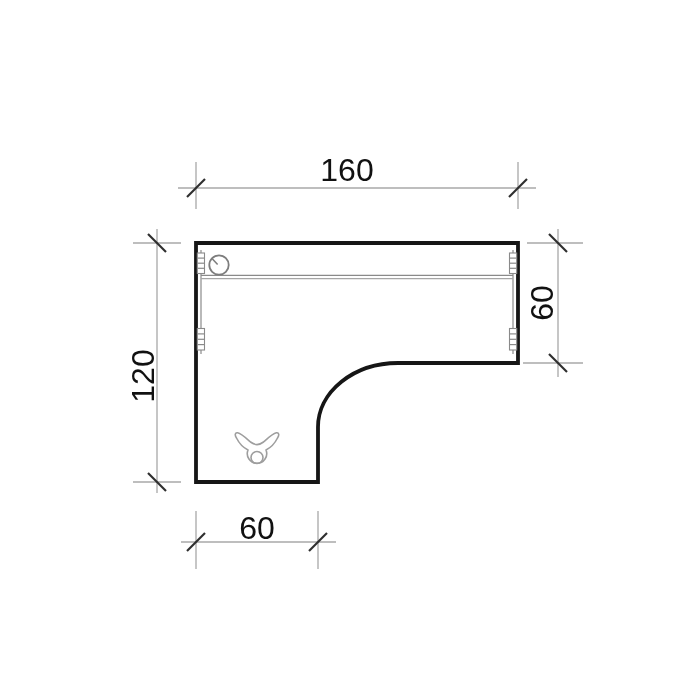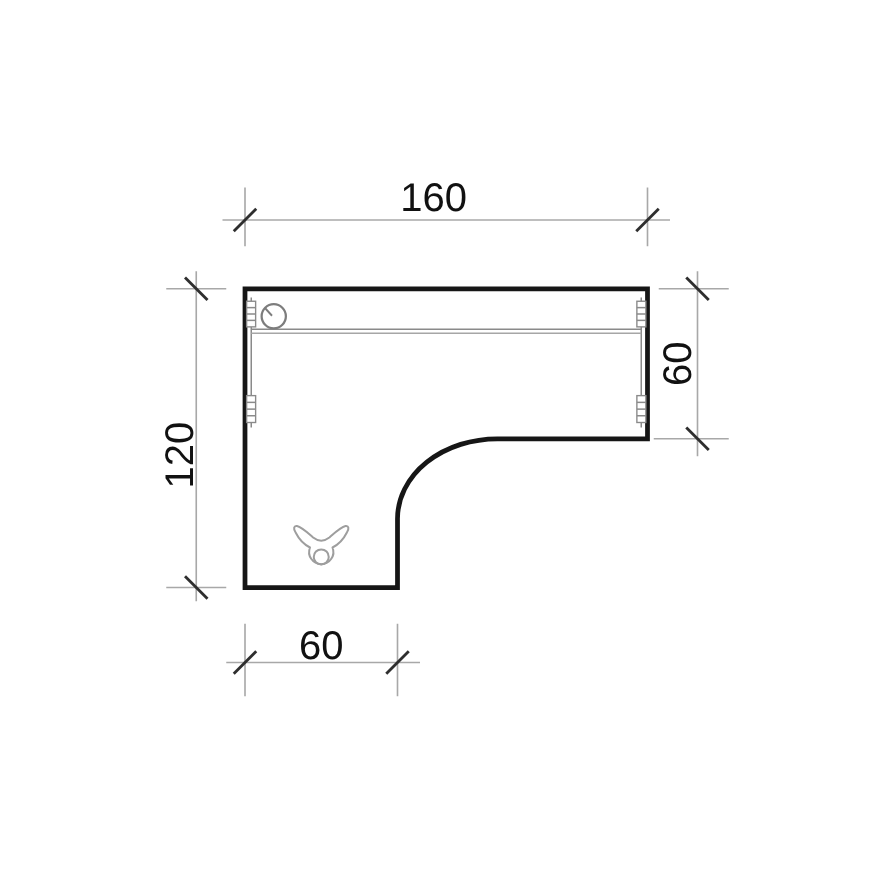--- a/index.html
+++ b/index.html
@@ -6,21 +6,21 @@
     --background:#ffffff;
     --outline:#161616;
     --detail:#8a8a8a;
     --detail_light:#a6a6a6;
     --dim_line:#a8a8a8;
     --tick:#2e2e2e;
     --text:#111111;
   }
   html,body{margin:0;padding:0;background:var(--background);}
   .stage{
-    position:relative;width:700px;height:632px;margin:0 auto;
+    position:relative;width:700px;height:632px;margin:12px auto;
     background:var(--background);overflow:hidden;
     font-family:"Liberation Sans", sans-serif;
   }
   svg{display:block;}
   .outline{fill:#ffffff;stroke:var(--outline);stroke-width:3.8;stroke-linejoin:miter;}
   .detail{fill:none;stroke:var(--detail);stroke-width:1.2;}
   .detail-light{fill:none;stroke:var(--detail_light);stroke-width:1.1;}
   .bracket{fill:#ffffff;stroke:var(--detail);stroke-width:1.1;}
   .dim{stroke:var(--dim_line);stroke-width:1.3;fill:none;}
   .tick{stroke:var(--tick);stroke-width:2.2;fill:none;}

